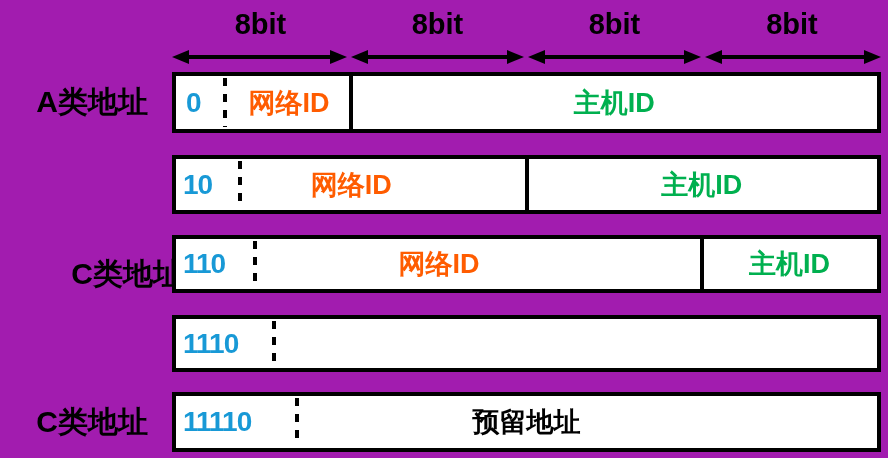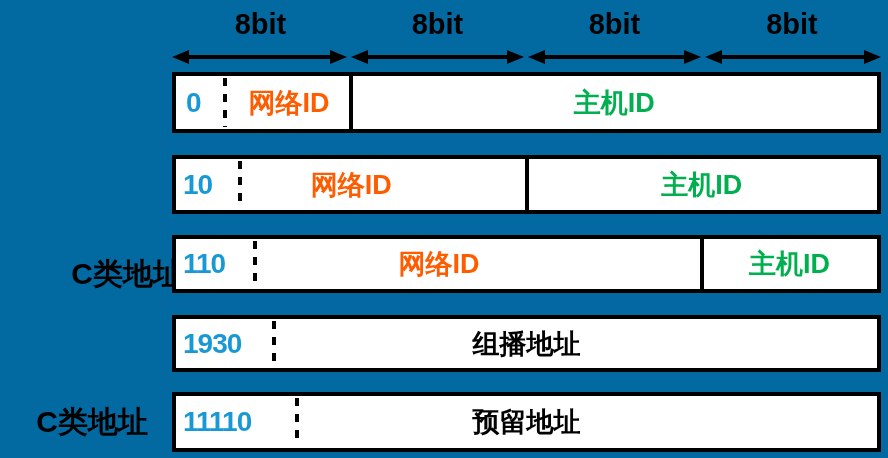--- a/index.html
+++ b/index.html
@@ -1,17 +1,17 @@
 <!DOCTYPE html>
 <html><head>
 <meta charset="utf-8">
 <style>
   html,body{margin:0;padding:0;background:#fff;}
   .canvas{
-    position:relative;width:888px;height:458px;background:#0369a1;overflow:hidden;
+    position:relative;width:888px;height:458px;background:#a21caf;overflow:hidden;
     font-family:"Liberation Sans","DejaVu Sans",sans-serif;color:#000;
   }
   
   .bit8{
     position:absolute;top:4px;height:40px;line-height:40px;text-align:center;
     font-size:29px;font-weight:bold;color:#000;
   }
   .arrow{
     position:absolute;top:50px;height:14px;
     background:linear-gradient(#000 0 0) center / calc(100% - 10px) 4px no-repeat;
@@ -60,20 +60,21 @@
   <div class="bit8" style="left:172px;width:177px;">8bit</div>
   <div class="bit8" style="left:349px;width:177px;">8bit</div>
   <div class="bit8" style="left:526px;width:177px;">8bit</div>
   <div class="bit8" style="left:703px;width:178px;">8bit</div>
 
   <div class="arrow" style="left:172px;width:175px;"></div>
   <div class="arrow" style="left:351px;width:173px;"></div>
   <div class="arrow" style="left:528px;width:173px;"></div>
   <div class="arrow" style="left:705px;width:176px;"></div>
 
+  <div class="rowlabel" style="top:72px;height:61px;">A类地址</div>
   <div class="box" style="top:72px;height:61px;">
     <span class="bits" style="left:10px;">0</span>
     <span class="dash" style="left:47px;"></span>
     <span class="field orange" style="left:51px;width:124px;">网络ID</span>
     <span class="divider" style="left:calc(25% - 2px);"></span>
     <span class="field green" style="left:25%;right:0;">主机ID</span>
   </div>
 
   <div class="box" style="top:155px;height:59px;">
     <span class="bits" style="left:7px;">10</span>
@@ -86,23 +87,22 @@
   <div class="rowlabel" style="top:245px;height:58px;margin-left:35px;">C类地址</div>
   <div class="box" style="top:235px;height:58px;">
     <span class="bits" style="left:7px;">110</span>
     <span class="dash" style="left:77px;"></span>
     <span class="field orange" style="left:0;width:75%;">网络ID</span>
     <span class="divider" style="left:calc(75% - 2px);"></span>
     <span class="field green" style="left:75%;right:0;">主机ID</span>
   </div>
 
   <div class="box" style="top:315px;height:57px;">
-    <span class="bits" style="left:7px;">1930</span>
+    <span class="bits" style="left:7px;">1110</span>
     <span class="dash" style="left:96px;"></span>
-    <span class="field black" style="left:0;right:0;">组播地址</span>
   </div>
 
   <div class="rowlabel" style="top:392px;height:60px;">C类地址</div>
   <div class="box" style="top:392px;height:60px;">
     <span class="bits" style="left:7px;">11110</span>
     <span class="dash" style="left:119px;"></span>
     <span class="field black" style="left:0;right:0;border-radius:19px;">预留地址</span>
   </div>
 
 </div>

